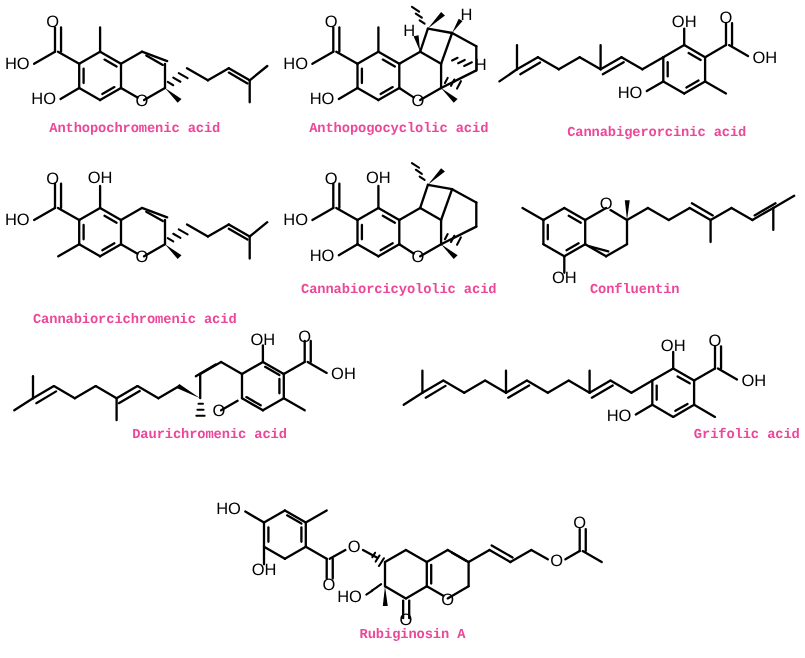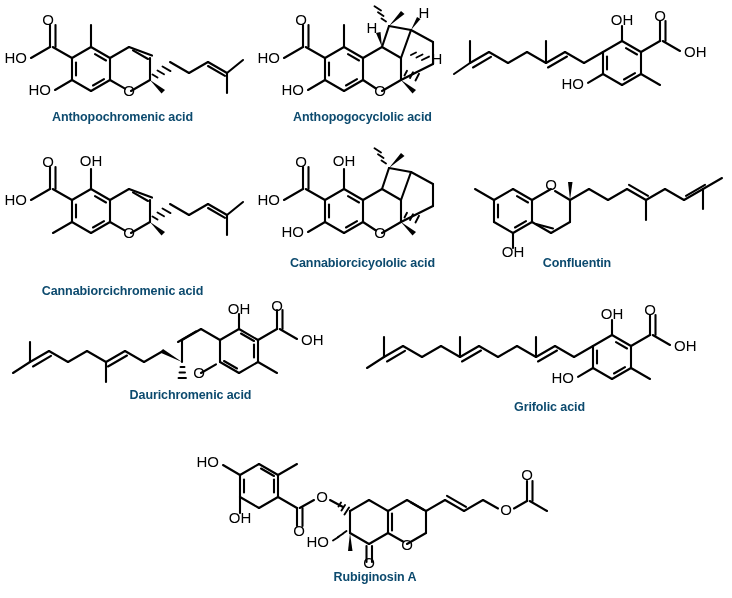--- a/index.html
+++ b/index.html
@@ -10,24 +10,24 @@
     font-family:"Liberation Sans", sans-serif;
     position:relative;
     overflow:hidden;
   }
   .figure{position:relative;width:732px;height:598px;}
   .struct{position:absolute;}
   .struct svg{display:block;overflow:visible;}
   .caption{
     position:absolute;
     text-align:center;
-    font-family:Liberation Sans, sans-serif;
+    font-family:Liberation Mono, monospace;
     font-weight:bold;
     font-size:12.5px;
-    color:#0c4a6e;
+    color:#ec4899;
     white-space:nowrap;
     letter-spacing:-0.1px;
   }
   text.atom{
     font-family:"Liberation Sans", sans-serif;
     font-size:15px;
     fill:#000000;
     dominant-baseline:middle;
   }
 </style>
@@ -196,20 +196,21 @@
         <line x1="198" y1="33" x2="198" y2="13"></line>
         <line x1="203.5" y1="33" x2="203.5" y2="13"></line>
         <line x1="200.7" y1="33" x2="218" y2="43"></line>
       </g>
       <text class="atom" x="160" y="13" text-anchor="middle">OH</text>
       <text class="atom" x="198" y="9" text-anchor="middle">O</text>
       <text class="atom" x="222" y="45" text-anchor="start">OH</text>
       <text class="atom" x="122" y="77" text-anchor="end">HO</text>
     </svg>
   </div>
+  <div class="caption" style="left:462px;top:114px;width:270px;">Cannabigerorcinic acid</div>
 
   <div class="struct" style="left:0px;top:142px;">
     <svg width="245" height="108" viewBox="0 0 245 108">
       <g stroke="#000" stroke-width="2.1" fill="none" stroke-linecap="round">
         <line x1="50" y1="47" x2="50" y2="25"></line>
         <line x1="55.5" y1="47" x2="55.5" y2="25"></line>
         <line x1="50" y1="47" x2="31" y2="58"></line>
         <line x1="52.7" y1="47" x2="72" y2="58"></line>
         <line x1="72" y1="58" x2="72" y2="80"></line>
         <line x1="72" y1="80" x2="91" y2="91"></line>
@@ -451,21 +452,21 @@
         <line x1="278" y1="30" x2="278" y2="10"></line>
         <line x1="283.5" y1="30" x2="283.5" y2="10"></line>
         <line x1="280.7" y1="30" x2="298" y2="40"></line>
       </g>
       <text class="atom" x="240" y="10" text-anchor="middle">OH</text>
       <text class="atom" x="278" y="6" text-anchor="middle">O</text>
       <text class="atom" x="302" y="42" text-anchor="start">OH</text>
       <text class="atom" x="202" y="74" text-anchor="end">HO</text>
     </svg>
   </div>
-  <div class="caption" style="left:372px;top:400px;width:355px;">Grifolic acid</div>
+  <div class="caption" style="left:372px;top:388px;width:355px;text-align:right;">Grifolic acid</div>
 
   <div class="struct" style="left:195px;top:445px;">
     <svg width="360" height="122" viewBox="0 0 360 122">
       <g stroke="#000" stroke-width="2.1" fill="none" stroke-linecap="round">
 
         <line x1="45" y1="30" x2="64" y2="19"></line>
         <line x1="64" y1="19" x2="83" y2="30"></line>
         <line x1="83" y1="30" x2="83" y2="52"></line>
         <line x1="83" y1="52" x2="64" y2="63"></line>
         <line x1="64" y1="63" x2="45" y2="52"></line>

